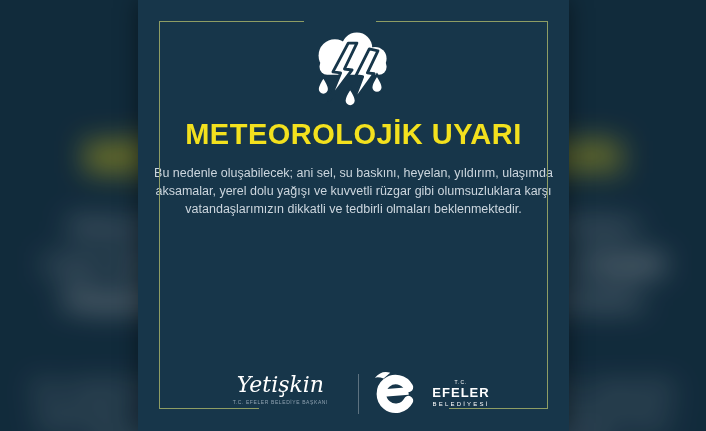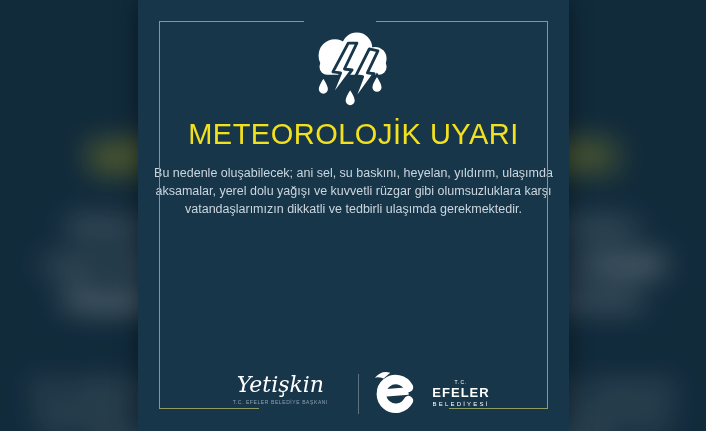--- a/index.html
+++ b/index.html
@@ -50,21 +50,21 @@
     background:var(--card-bg);
   }
   .frame-gap-bottom{
     position:absolute; bottom:19px; left:121px; width:190px; height:7px;
     background:var(--card-bg);
   }
 
   .icon-wrap{margin-top:24px; height:92px;}
   .title{
     margin-top:2px;
-    font-size:29px; font-weight:normal; letter-spacing:.5px;
+    font-size:29px; font-weight:bold; letter-spacing:.5px;
     color:var(--title-yellow);
   }
   .body-text{
     margin:15px auto 0; width:394px;
     font-size:16.5px; line-height:23px;
     color:var(--body-text);
   }
   .body-text b{color:var(--white);}
   .note-text{
     margin:13px auto 0; width:402px;
@@ -143,21 +143,21 @@
         <path transform="translate(18,64)" d="M0 -9 C4 -3 6 1 6 4 A6 6 0 1 1 -6 4 C-6 1 -4 -3 0 -9 Z"></path>
         <path transform="translate(46,76)" d="M0 -9 C4 -3 6 1 6 4 A6 6 0 1 1 -6 4 C-6 1 -4 -3 0 -9 Z"></path>
         <path transform="translate(74,62)" d="M0 -9 C4 -3 6 1 6 4 A6 6 0 1 1 -6 4 C-6 1 -4 -3 0 -9 Z"></path>
       </g>
     </svg>
   </div>
 
   <h1 class="title">METEOROLOJİK UYARI</h1>
 
 
-  <p class="note-text">Bu nedenle oluşabilecek; ani sel, su baskını, heyelan, yıldırım, ulaşımda aksamalar, yerel dolu yağışı ve kuvvetli rüzgar gibi olumsuzluklara karşı vatandaşlarımızın dikkatli ve tedbirli ulaşımda gerekmektedir.</p>
+  <p class="note-text">Bu nedenle oluşabilecek; ani sel, su baskını, heyelan, yıldırım, ulaşımda aksamalar, yerel dolu yağışı ve kuvvetli rüzgar gibi olumsuzluklara karşı vatandaşlarımızın dikkatli ve tedbirli olmaları beklenmektedir.</p>
 
   <div class="footer">
     <div class="sig">
       <div class="sig-script">Yetişkin</div>
       <div class="sig-title">T.C. EFELER BELEDİYE BAŞKANI</div>
     </div>
     <div class="divider"></div>
     <div class="logo">
       <span>
         <svg width="44" height="46" viewBox="0 0 46 48">

